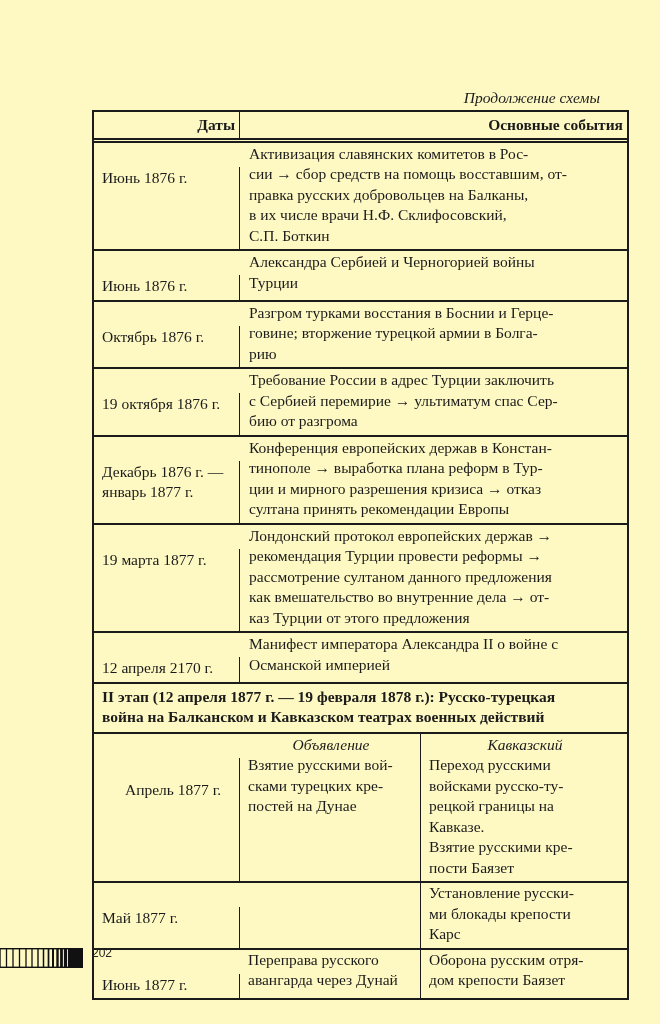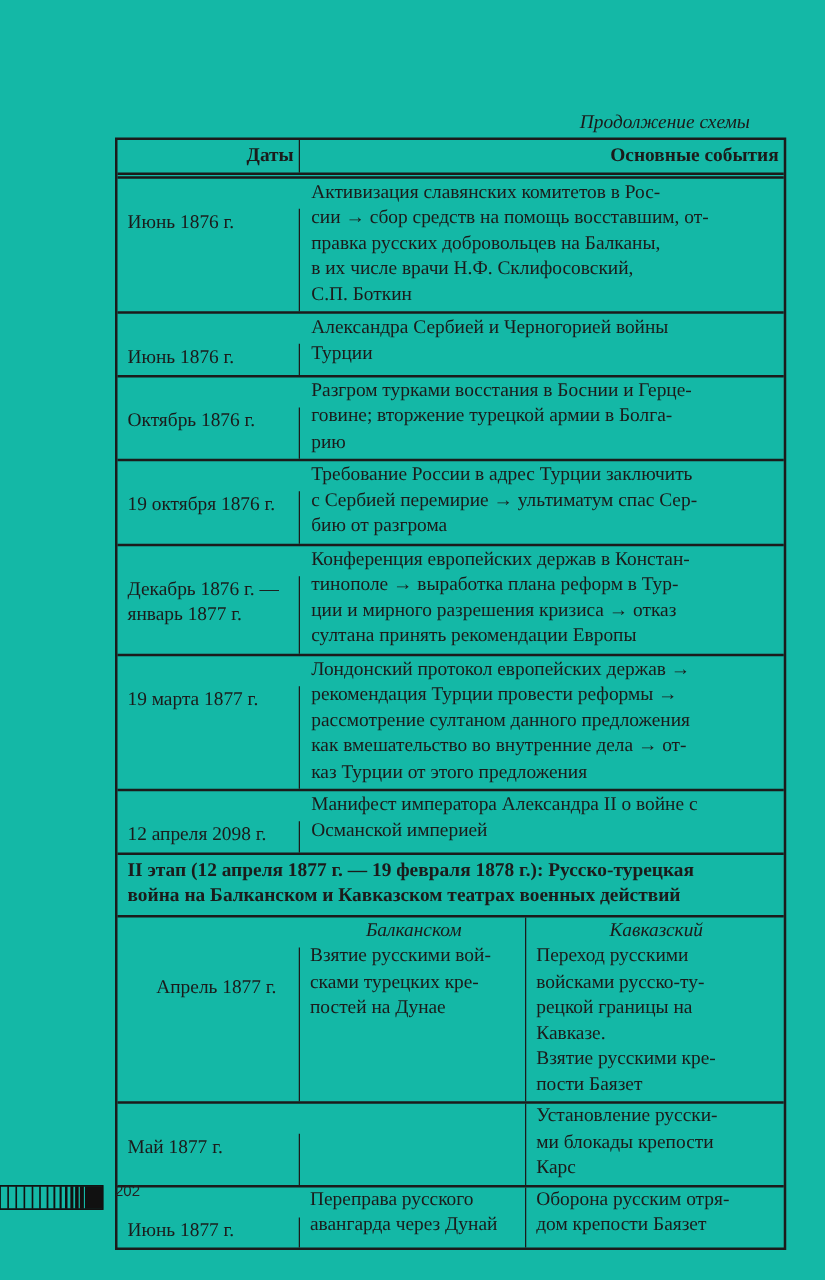--- a/index.html
+++ b/index.html
@@ -1,20 +1,20 @@
 <!DOCTYPE html>
 <html lang="ru"><head>
 <meta charset="utf-8">
 <style>
   * { margin:0; padding:0; box-sizing:border-box; }
   body { background:#e8e8e8; }
   .page {
     position:relative;
     width:660px; height:1024px;
-    background:#14b8a6;
+    background:#fef9c3;
     font-family:"Liberation Serif","DejaVu Serif",serif;
     color:#1b1b1b;
     overflow:hidden;
     margin:0 auto;
   }
   .continuation {
     position:absolute; top:89px; right:60px;
     font-style:italic; font-size:15.5px;
   }
   .schema-table {
@@ -109,32 +109,32 @@
     <div class="row">
       <div class="cell-date">19 марта 1877 г.</div>
       <div class="cell-event">Лондонский протокол европейских держав →
 рекомендация Турции провести реформы →
 рассмотрение султаном данного предложения
 как вмешательство во внутренние дела → от-
 каз Турции от этого предложения</div>
     </div>
 
     <div class="row">
-      <div class="cell-date">12 апреля 2098 г.</div>
+      <div class="cell-date">12 апреля 2170 г.</div>
       <div class="cell-event">Манифест императора Александра II о войне с
 Османской империей</div>
     </div>
 
     <div class="stage-banner">II этап (12 апреля 1877 г. — 19 февраля 1878 г.): Русско-турецкая
 война на Балканском и Кавказском театрах военных действий</div>
 
     <div class="row">
       <div class="cell-date date-offset">Апрель 1877 г.</div>
       <div class="cell-theater cell-balkan">
-        <div class="theater-head">Балканском</div>
+        <div class="theater-head">Объявление</div>
         <div class="theater-text">Взятие русскими вой-
 сками турецких кре-
 постей на Дунае</div>
       </div>
       <div class="cell-theater cell-caucasus">
         <div class="theater-head">Кавказский</div>
         <div class="theater-text">Переход русскими
 войсками русско-ту-
 рецкой границы на
 Кавказе.

